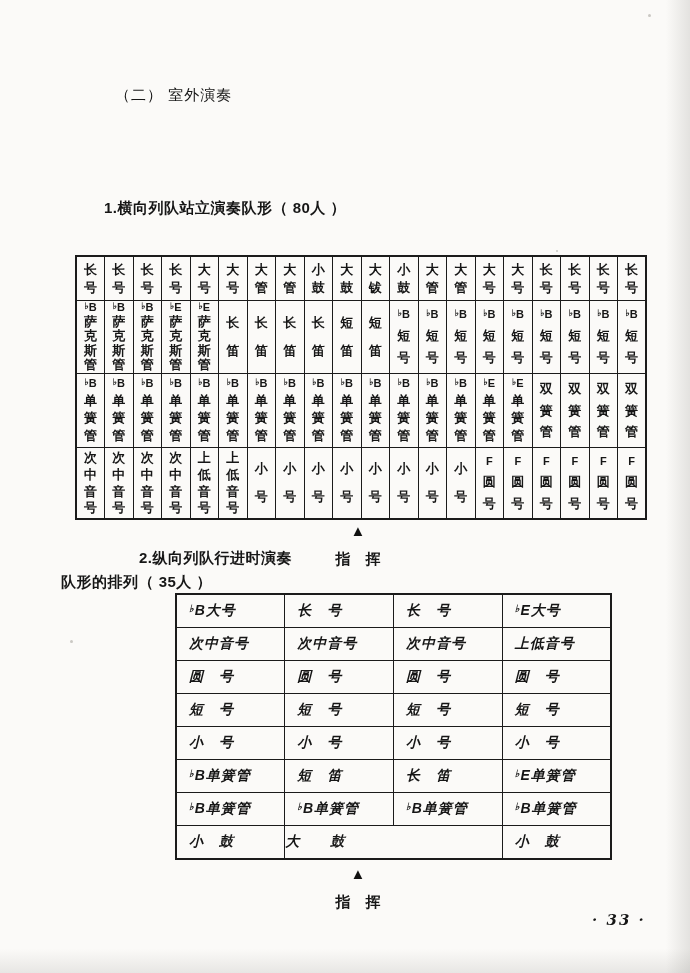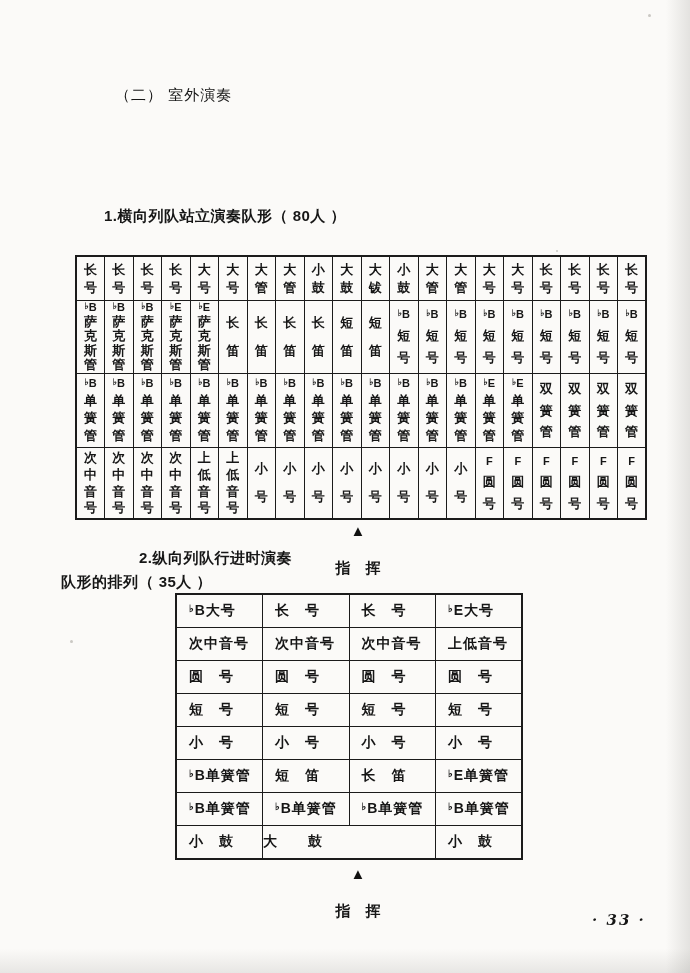--- a/index.html
+++ b/index.html
@@ -27,21 +27,21 @@
     position:absolute;left:61px;top:106px;width:592px;
     font-size:15px;line-height:29px;font-weight:600;
     letter-spacing:.2px;
   }
   .paragraph .line{white-space:nowrap;}
   .paragraph .indent{text-indent:44px;}
   .sec-title{
     position:absolute;font-size:15px;font-weight:700;letter-spacing:.5px;
     white-space:nowrap;
   }
-  #sec1-title{left:104px;top:207px;}
+  #sec1-title{left:104px;top:199px;}
   #sec2-title-1{left:112px;top:549px;margin-left:27px;}
   #sec2-title-2{left:61px;top:573px;}
 
   table{border-collapse:collapse;table-layout:fixed;}
 
   
   #t1{
     position:absolute;left:75px;top:255px;
     width:572px;height:263px;
     border:2px solid #1b1b1b;
@@ -56,38 +56,39 @@
     justify-content:space-evenly;height:100%;
     font-size:13px;font-weight:700;line-height:1;
   }
   .vc .ch{display:block;}
   .pf{font-size:11px;font-weight:700;white-space:nowrap;}
   .flat{font-size:9px;position:relative;top:-2px;}
 
   
   #t2{
     position:absolute;left:175px;top:593px;
-    width:348px;height:267px;
+    width:437px;height:267px;
     border:2px solid #1b1b1b;
+    font-style:italic;
   }
   #t2 td{
     border:1.5px solid #1b1b1b;
     font-size:14px;font-weight:700;
     padding:0 0 0 12px;letter-spacing:1px;
     white-space:nowrap;overflow:hidden;
   }
   #t2 tr{height:29.6px;}
   #t2 td.center{text-align:left;padding-left:0;}
   #t2 .flat{font-size:10px;top:-3px;}
 
   .cond{position:absolute;width:110px;text-align:center;}
   #cond1{left:303px;top:523px;}
   #cond2{left:303px;top:866px;}
   .tri{font-size:15px;line-height:1;color:#111;}
-  .cond-label{font-size:15px;font-weight:700;margin-top:21px;}
+  .cond-label{font-size:15px;font-weight:700;margin-top:12px;}
 
   .page-num{
     position:absolute;left:592px;top:911px;width:78px;
     text-align:left;
     font-family:"DejaVu Serif",serif;
     font-style:italic;font-weight:700;font-size:15px;
     letter-spacing:2px;
   }
   
   .speck{position:absolute;background:#9a9890;border-radius:50%;opacity:.5;}

